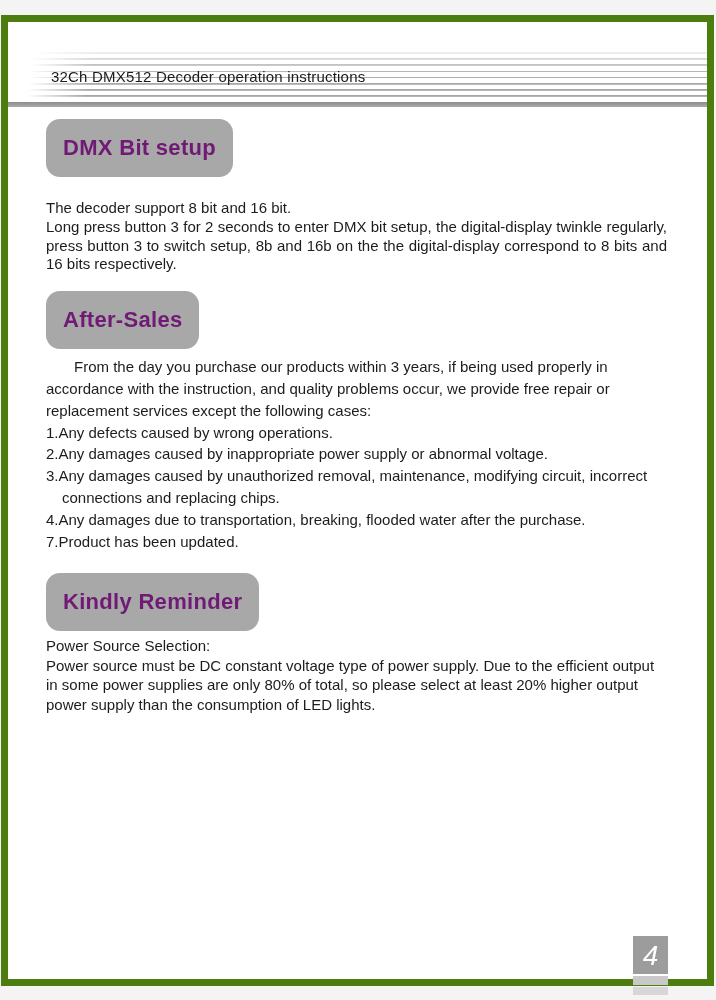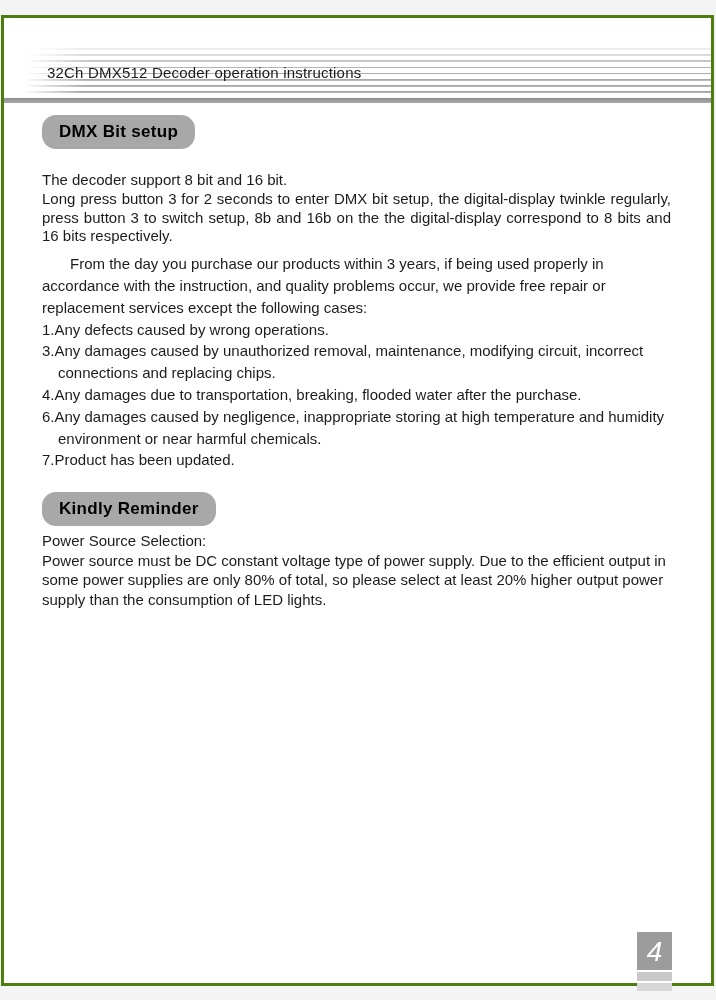--- a/index.html
+++ b/index.html
@@ -7,21 +7,21 @@
     width:716px;height:1000px;
     background:#f4f4f4;
     font-family:"Liberation Sans", sans-serif;
     position:relative;
     overflow:hidden;
   }
   .page{
     position:absolute;
     left:1px; right:2px; top:15px; bottom:14px;
     background:#ffffff;
-    border:3px solid #4d7c0f;
+    border:7px solid #4d7c0f;
     box-sizing:border-box;
   }
   
   .header-stripes{
     position:absolute;
     left:0; right:0; top:30px; height:48px;
     background:repeating-linear-gradient(
       to bottom,
       #a2a2a2 0px, #bdbdbd 1.7px,
       rgba(255,255,255,0) 1.7px, rgba(255,255,255,0) 6.2px);
@@ -50,25 +50,25 @@
   
   .content{
     position:absolute;
     left:38px; right:40px; top:97px;
     color:#1c1c1c;
     font-size:15px;
   }
   .pill{
     display:inline-block;
     background:#a8a8a8;
-    color:#000000;
+    color:#701a75;
     font-weight:bold;
-    font-size:17px;
+    font-size:22px;
     line-height:26px;
-    padding:4px 17px;
+    padding:16px 17px;
     border-radius:14px;
     letter-spacing:.3px;
   }
   .sec1 p{margin:0; line-height:18.8px;}
   .sec1 .first{margin-top:22px;}
   .sec1 .just{text-align:justify;}
   .sec1 .gap{margin-top:11px;}
   .pill-after{margin-top:17px;}
   .sec2 p{margin:0; line-height:21.8px;}
   .sec2 .intro{margin-top:7px; text-indent:28px;}
@@ -110,25 +110,28 @@
 
     <div class="sec1">
       <div>
         <span class="pill">DMX Bit setup</span>
       </div>
       <p class="first">The decoder support 8 bit and 16 bit.</p>
       <p class="just">Long press button 3 for 2 seconds to enter DMX bit setup, the digital-display twinkle regularly, press button 3 to switch setup, 8b and 16b on the the digital-display correspond to 8 bits and 16 bits  respectively.</p>
     </div>
 
     <div class="sec2">
+      <div class="pill-after">
+        <span class="pill">After-Sales</span>
+      </div>
       <p class="intro">From the day you purchase our products within 3 years, if being used properly in accordance with the instruction, and quality problems occur, we provide free repair or replacement services except the following cases:</p>
       <p class="item">1.Any defects caused by wrong operations.</p>
+      <p class="item">2.Any damages caused by inappropriate power supply or abnormal voltage.</p>
       <p class="item">3.Any damages caused by unauthorized removal, maintenance, modifying circuit, incorrect connections and replacing chips.</p>
       <p class="item">4.Any damages due to transportation, breaking, flooded water after the purchase.</p>
-      <p class="item">6.Any damages caused by negligence, inappropriate storing at high temperature and humidity environment or near harmful chemicals.</p>
       <p class="item">7.Product has been updated.</p>
     </div>
 
     <div class="sec3">
       <div class="pill-kindly">
         <span class="pill">Kindly Reminder</span>
       </div>
       <p class="first">Power Source Selection:</p>
       <p>Power source must be DC constant voltage type of power supply. Due to the efficient output in some power supplies are only 80% of total, so please select at least 20% higher output power supply than the consumption of LED lights.</p>
     </div>

